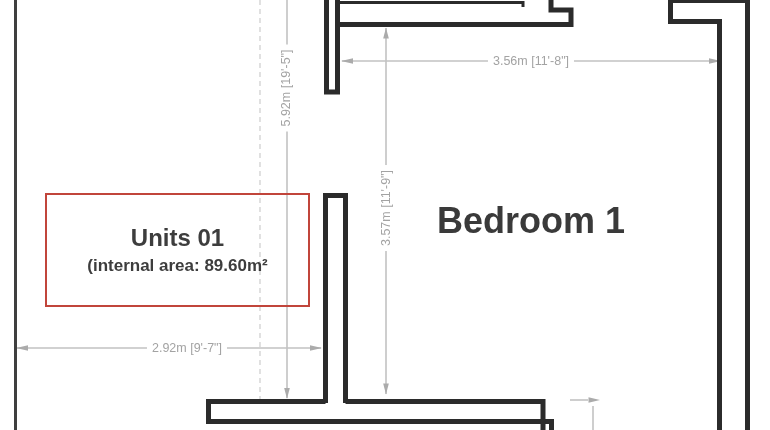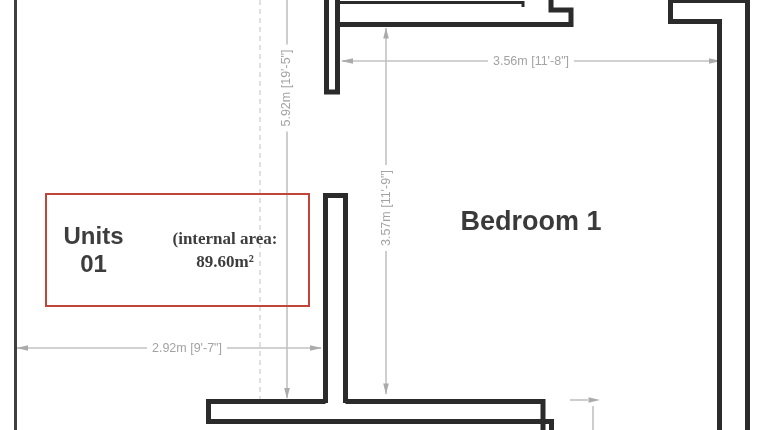--- a/index.html
+++ b/index.html
@@ -24,28 +24,28 @@
   .dim-arrow{fill:#ababab;stroke:none;}
   .dim-label{
     position:absolute;background:#fff;color:var(--dimension-text);
     font-size:12.5px;white-space:nowrap;padding:0 5px;line-height:15px;
   }
   .dim-label.h{transform:translate(-50%,-50%);}
   .dim-label.v{transform:translate(-50%,-50%) rotate(-90deg);}
   .unit-box{
     position:absolute;left:45px;top:193px;width:265px;height:114px;
     box-sizing:border-box;border:2px solid var(--label-border);
-    display:flex;align-items:center;justify-content:center;
+    display:flex;flex-direction:column;align-items:center;justify-content:center;
     gap:2px;color:var(--label-text);text-align:center;
   }
   .unit-title{font-size:24px;font-weight:bold;line-height:28px;}
-  .unit-line{font-size:17px;font-weight:bold;line-height:23px;font-family:Liberation Serif, serif;}
+  .unit-line{font-size:17px;font-weight:bold;line-height:23px;}
   .room-label{
     position:absolute;left:531px;top:221px;transform:translate(-50%,-50%);
-    font-size:27px;font-weight:bold;color:#3a3a3a;white-space:nowrap;
+    font-size:36px;font-weight:bold;color:#3a3a3a;white-space:nowrap;
   }
 </style>
 </head>
 <body>
 
 <div class="plan">
 
   <svg width="770" height="430" viewBox="0 0 770 430">
 
     <g>

